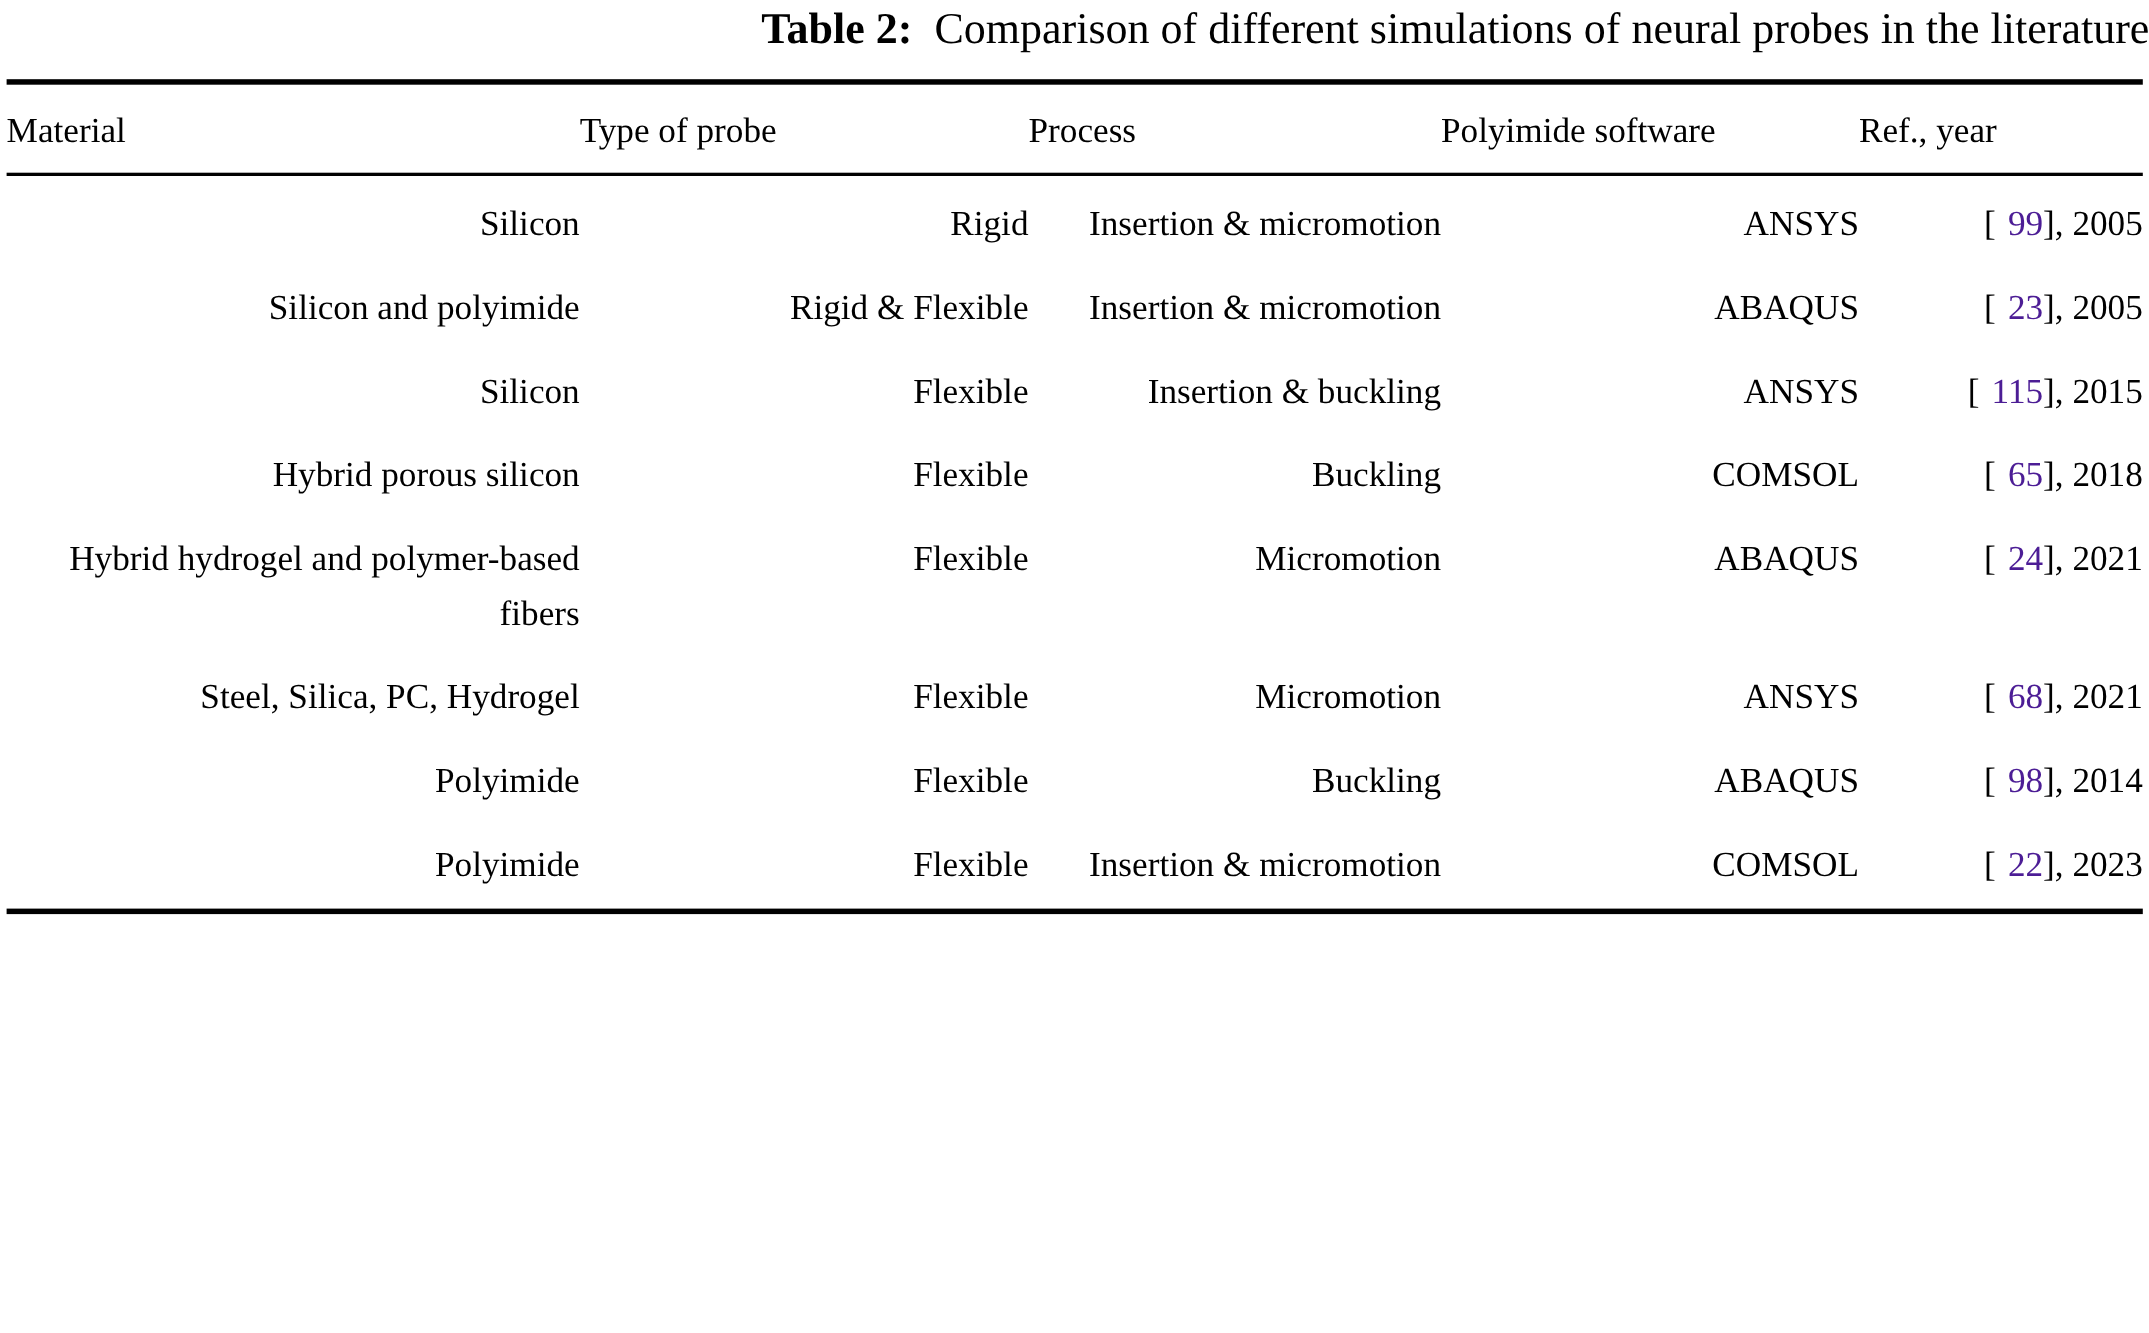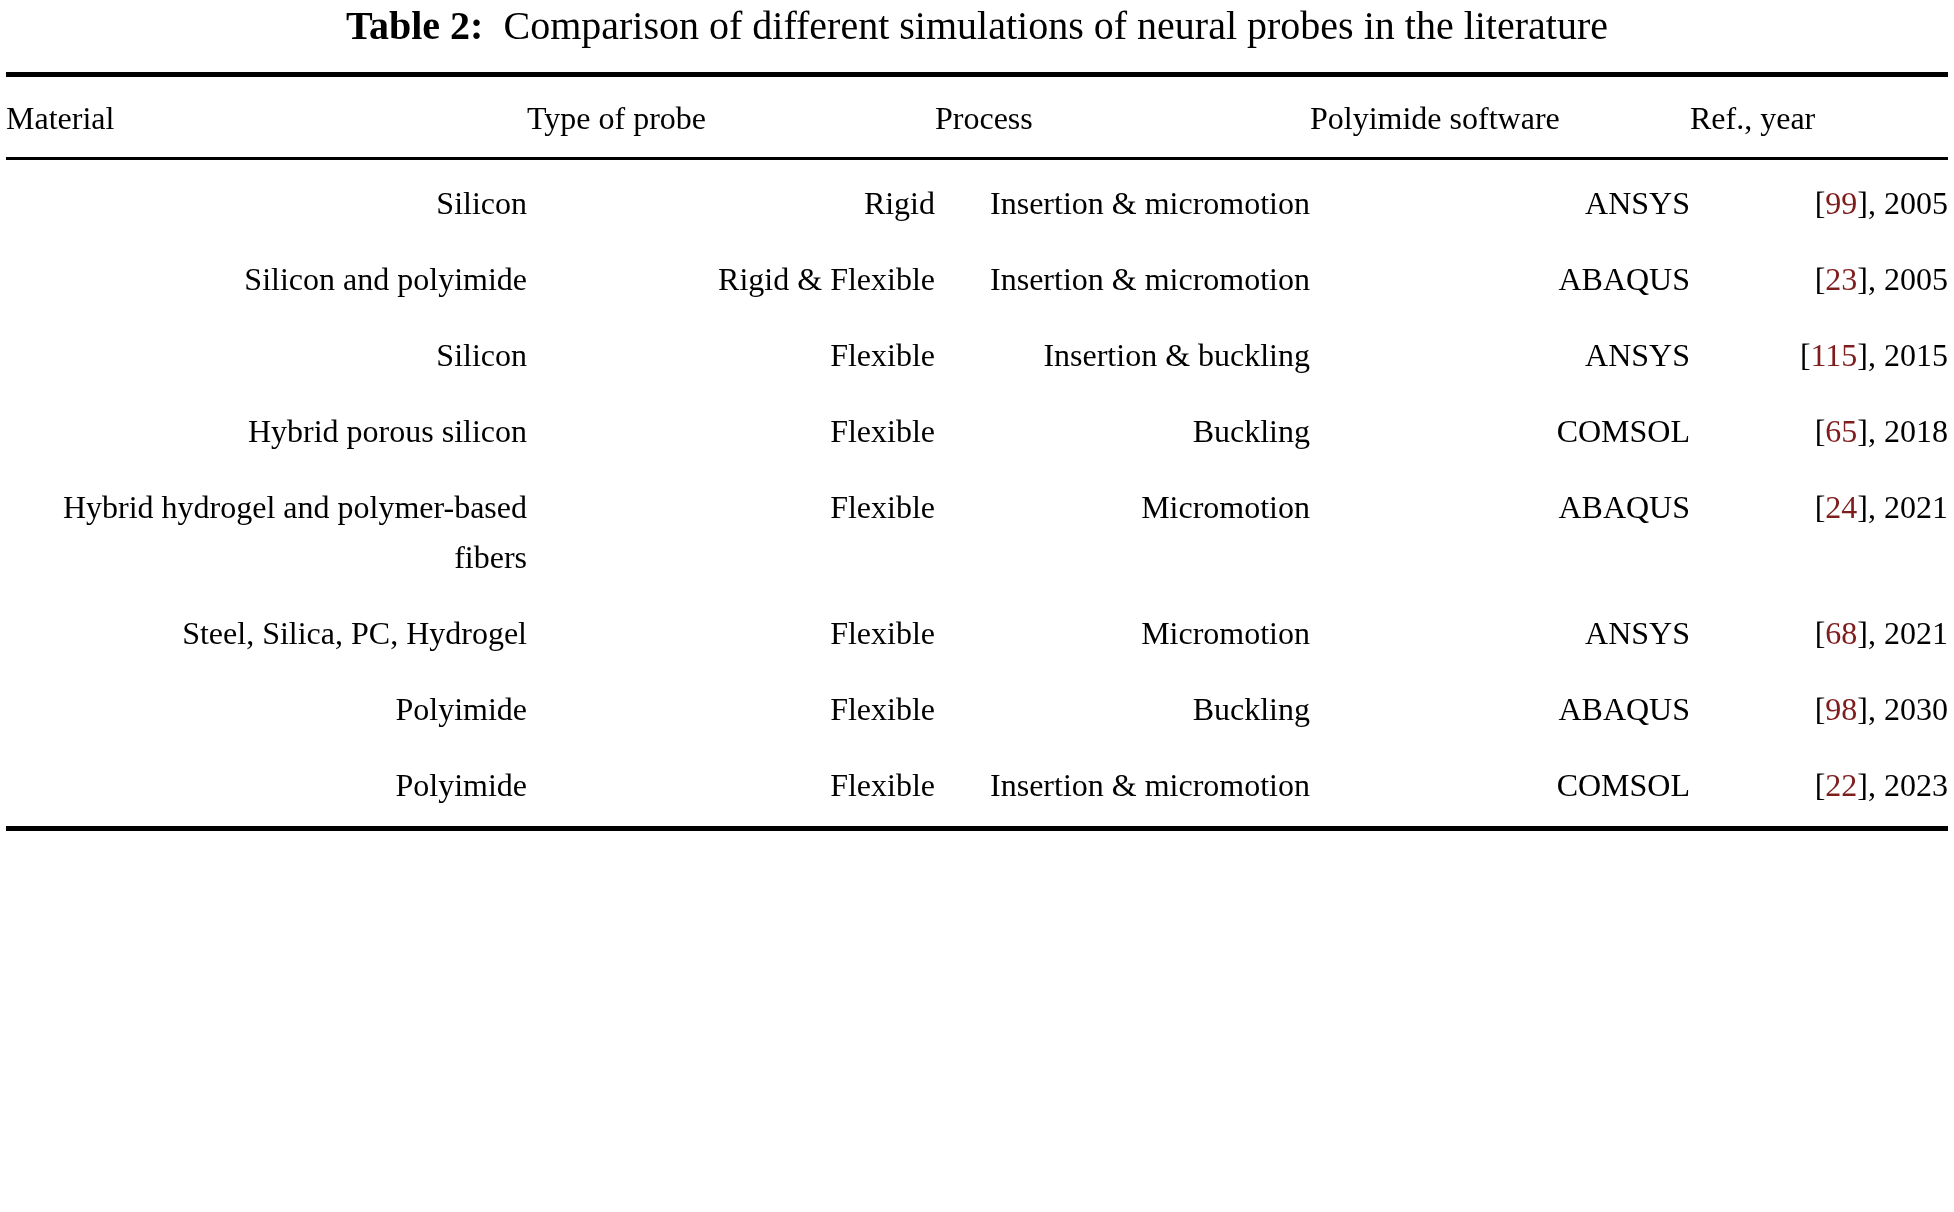--- a/index.html
+++ b/index.html
@@ -20,21 +20,21 @@
   .page {
     position: relative;
     width: 1954px;
     height: 1212px;
     box-sizing: border-box;
   }
 
   
   .caption {
     width: 100%;
-    text-align: center;
+    text-align: right;
     font-size: 40px;
     line-height: 48px;
     padding-top: 2px;
     white-space: nowrap;
   }
   .caption .cap-label {
     font-weight: bold;
   }
   .caption .cap-text {
     font-weight: normal;
@@ -85,21 +85,22 @@
     text-align: right;
   }
   tbody tr:first-child td.cell { padding-top: 18px; }
   tbody tr:last-child  td.cell { padding-bottom: 16px; }
 
   
   .indent { padding-left: 4px; }
 
   
   .cite-num {
-    color: #7f1d1d;
+    color: #4c1d95;
+    margin-left: 11px;
   }
 </style>
 </head>
 <body>
 
 <div class="page">
 
   <div class="caption">
     <span class="cap-label">Table 2:</span><span class="cap-text">&nbsp; </span><span class="cap-text">Comparison of different simulations of neural probes in the literature</span>
   </div>
@@ -176,21 +177,21 @@
           <td class="cell">Flexible</td>
           <td class="cell">Micromotion</td>
           <td class="cell">ANSYS</td>
           <td class="cell"><span>[</span><span class="cite-num">68</span><span>], </span><span>2021</span></td>
         </tr>
         <tr>
           <td class="cell indent">Polyimide</td>
           <td class="cell">Flexible</td>
           <td class="cell">Buckling</td>
           <td class="cell">ABAQUS</td>
-          <td class="cell"><span>[</span><span class="cite-num">98</span><span>], </span><span>2030</span></td>
+          <td class="cell"><span>[</span><span class="cite-num">98</span><span>], </span><span>2014</span></td>
         </tr>
         <tr>
           <td class="cell indent">Polyimide</td>
           <td class="cell">Flexible</td>
           <td class="cell">Insertion &amp; micromotion</td>
           <td class="cell">COMSOL</td>
           <td class="cell"><span>[</span><span class="cite-num">22</span><span>], </span><span>2023</span></td>
         </tr>
       </tbody>
   </table>

